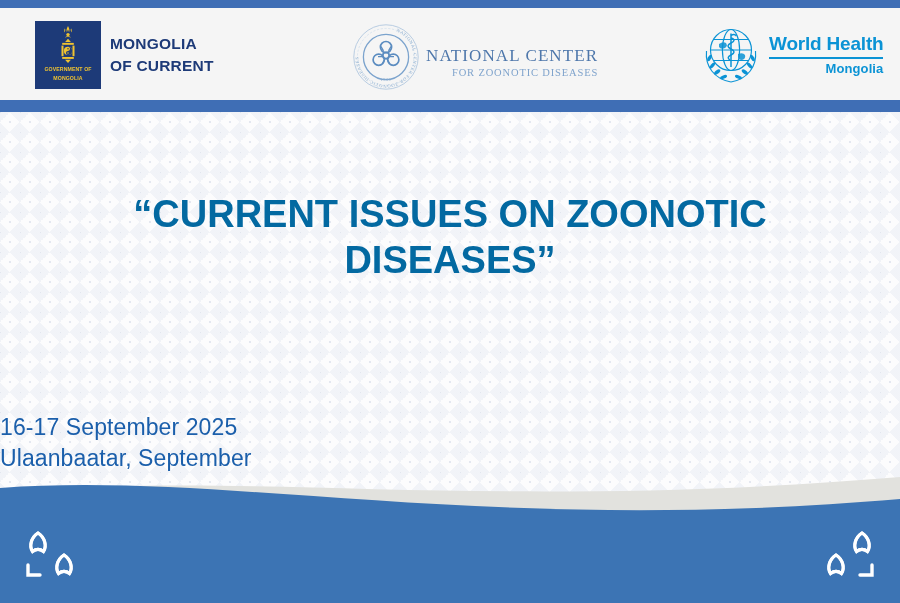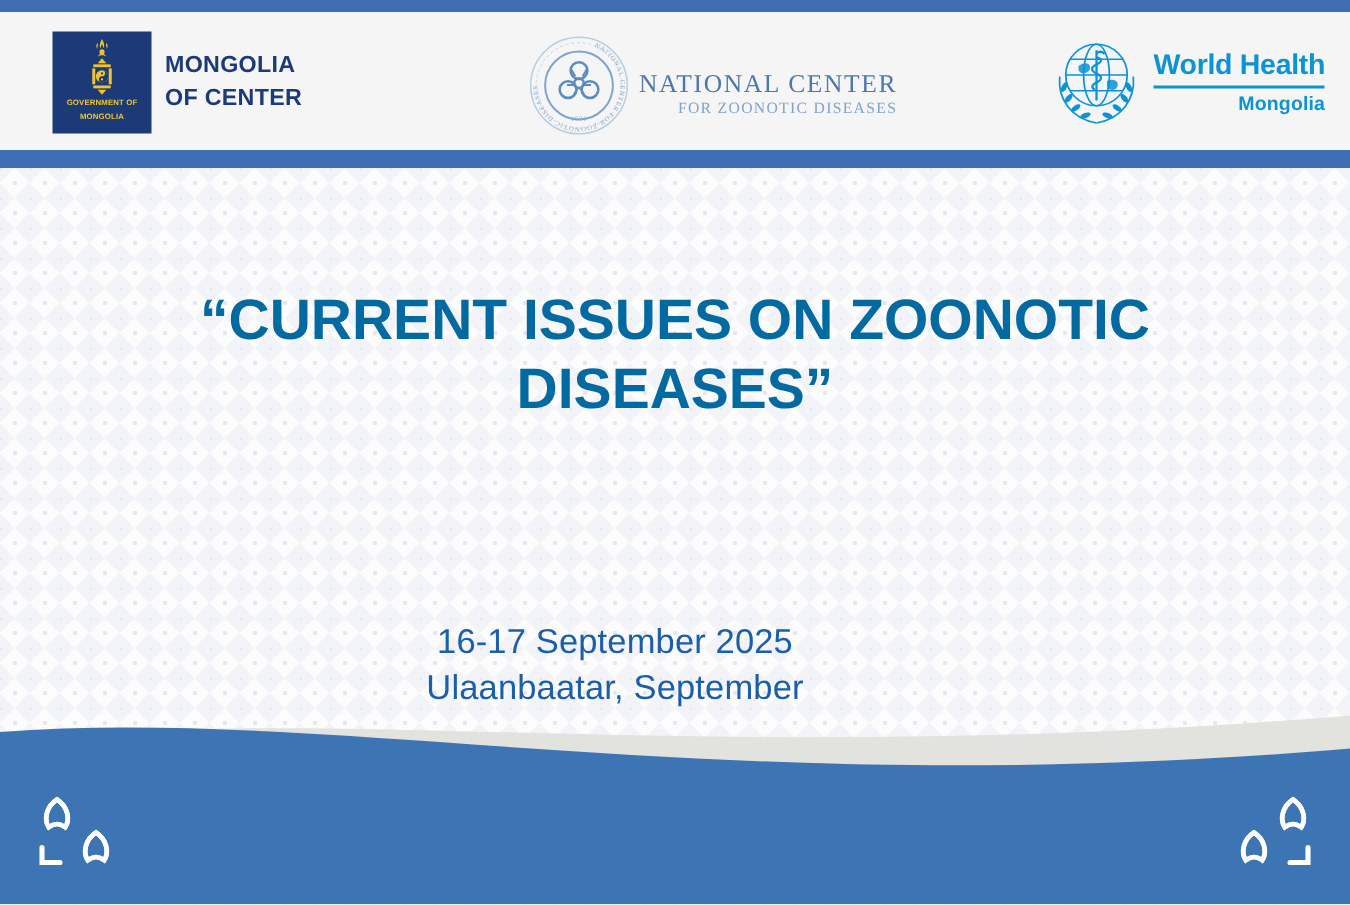--- a/index.html
+++ b/index.html
@@ -190,21 +190,21 @@
     font-weight: bold;
     line-height: 1.22;
     margin-top: 19px;
     padding: 0 60px;
   }
 
   .meta-block {
     position: absolute;
     left: 0; top: 412px;
     width: 820px;
-    text-align: center;
+    text-align: left;
   }
   .meta-line {
     color: #1b5fab;
     font-size: 23px;
     line-height: 1.36;
     letter-spacing: .1px;
   }
 
   
   .wave {
@@ -258,21 +258,21 @@
           <rect x="9.2" y="32.0" width="11.6" height="1.9"></rect>
 
           <path d="M15 38.1 L17.9 34.8 L12.1 34.8 Z"></path>
         </g>
       </svg>
       <div class="crest-cap1">GOVERNMENT OF</div>
       <div class="crest-cap2">MONGOLIA</div>
     </div>
     <div class="moh-text">
       <div>MONGOLIA</div>
-      <div>OF CENTER</div>
+      <div>OF CURRENT</div>
     </div>
   </div>
 
   <div class="logo-nczd">
     <svg width="68" height="68" viewBox="0 0 68 68">
       <circle cx="34" cy="34" r="32.2" fill="none" stroke="#b9cde2" stroke-width="1"></circle>
       <circle cx="34" cy="34" r="28.6" fill="none" stroke="#cddceb" stroke-width=".7" stroke-dasharray="2.2 1.6"></circle>
       <circle cx="34" cy="34" r="22.6" fill="none" stroke="#7ba3cd" stroke-width="1.3"></circle>
 
       <defs>

